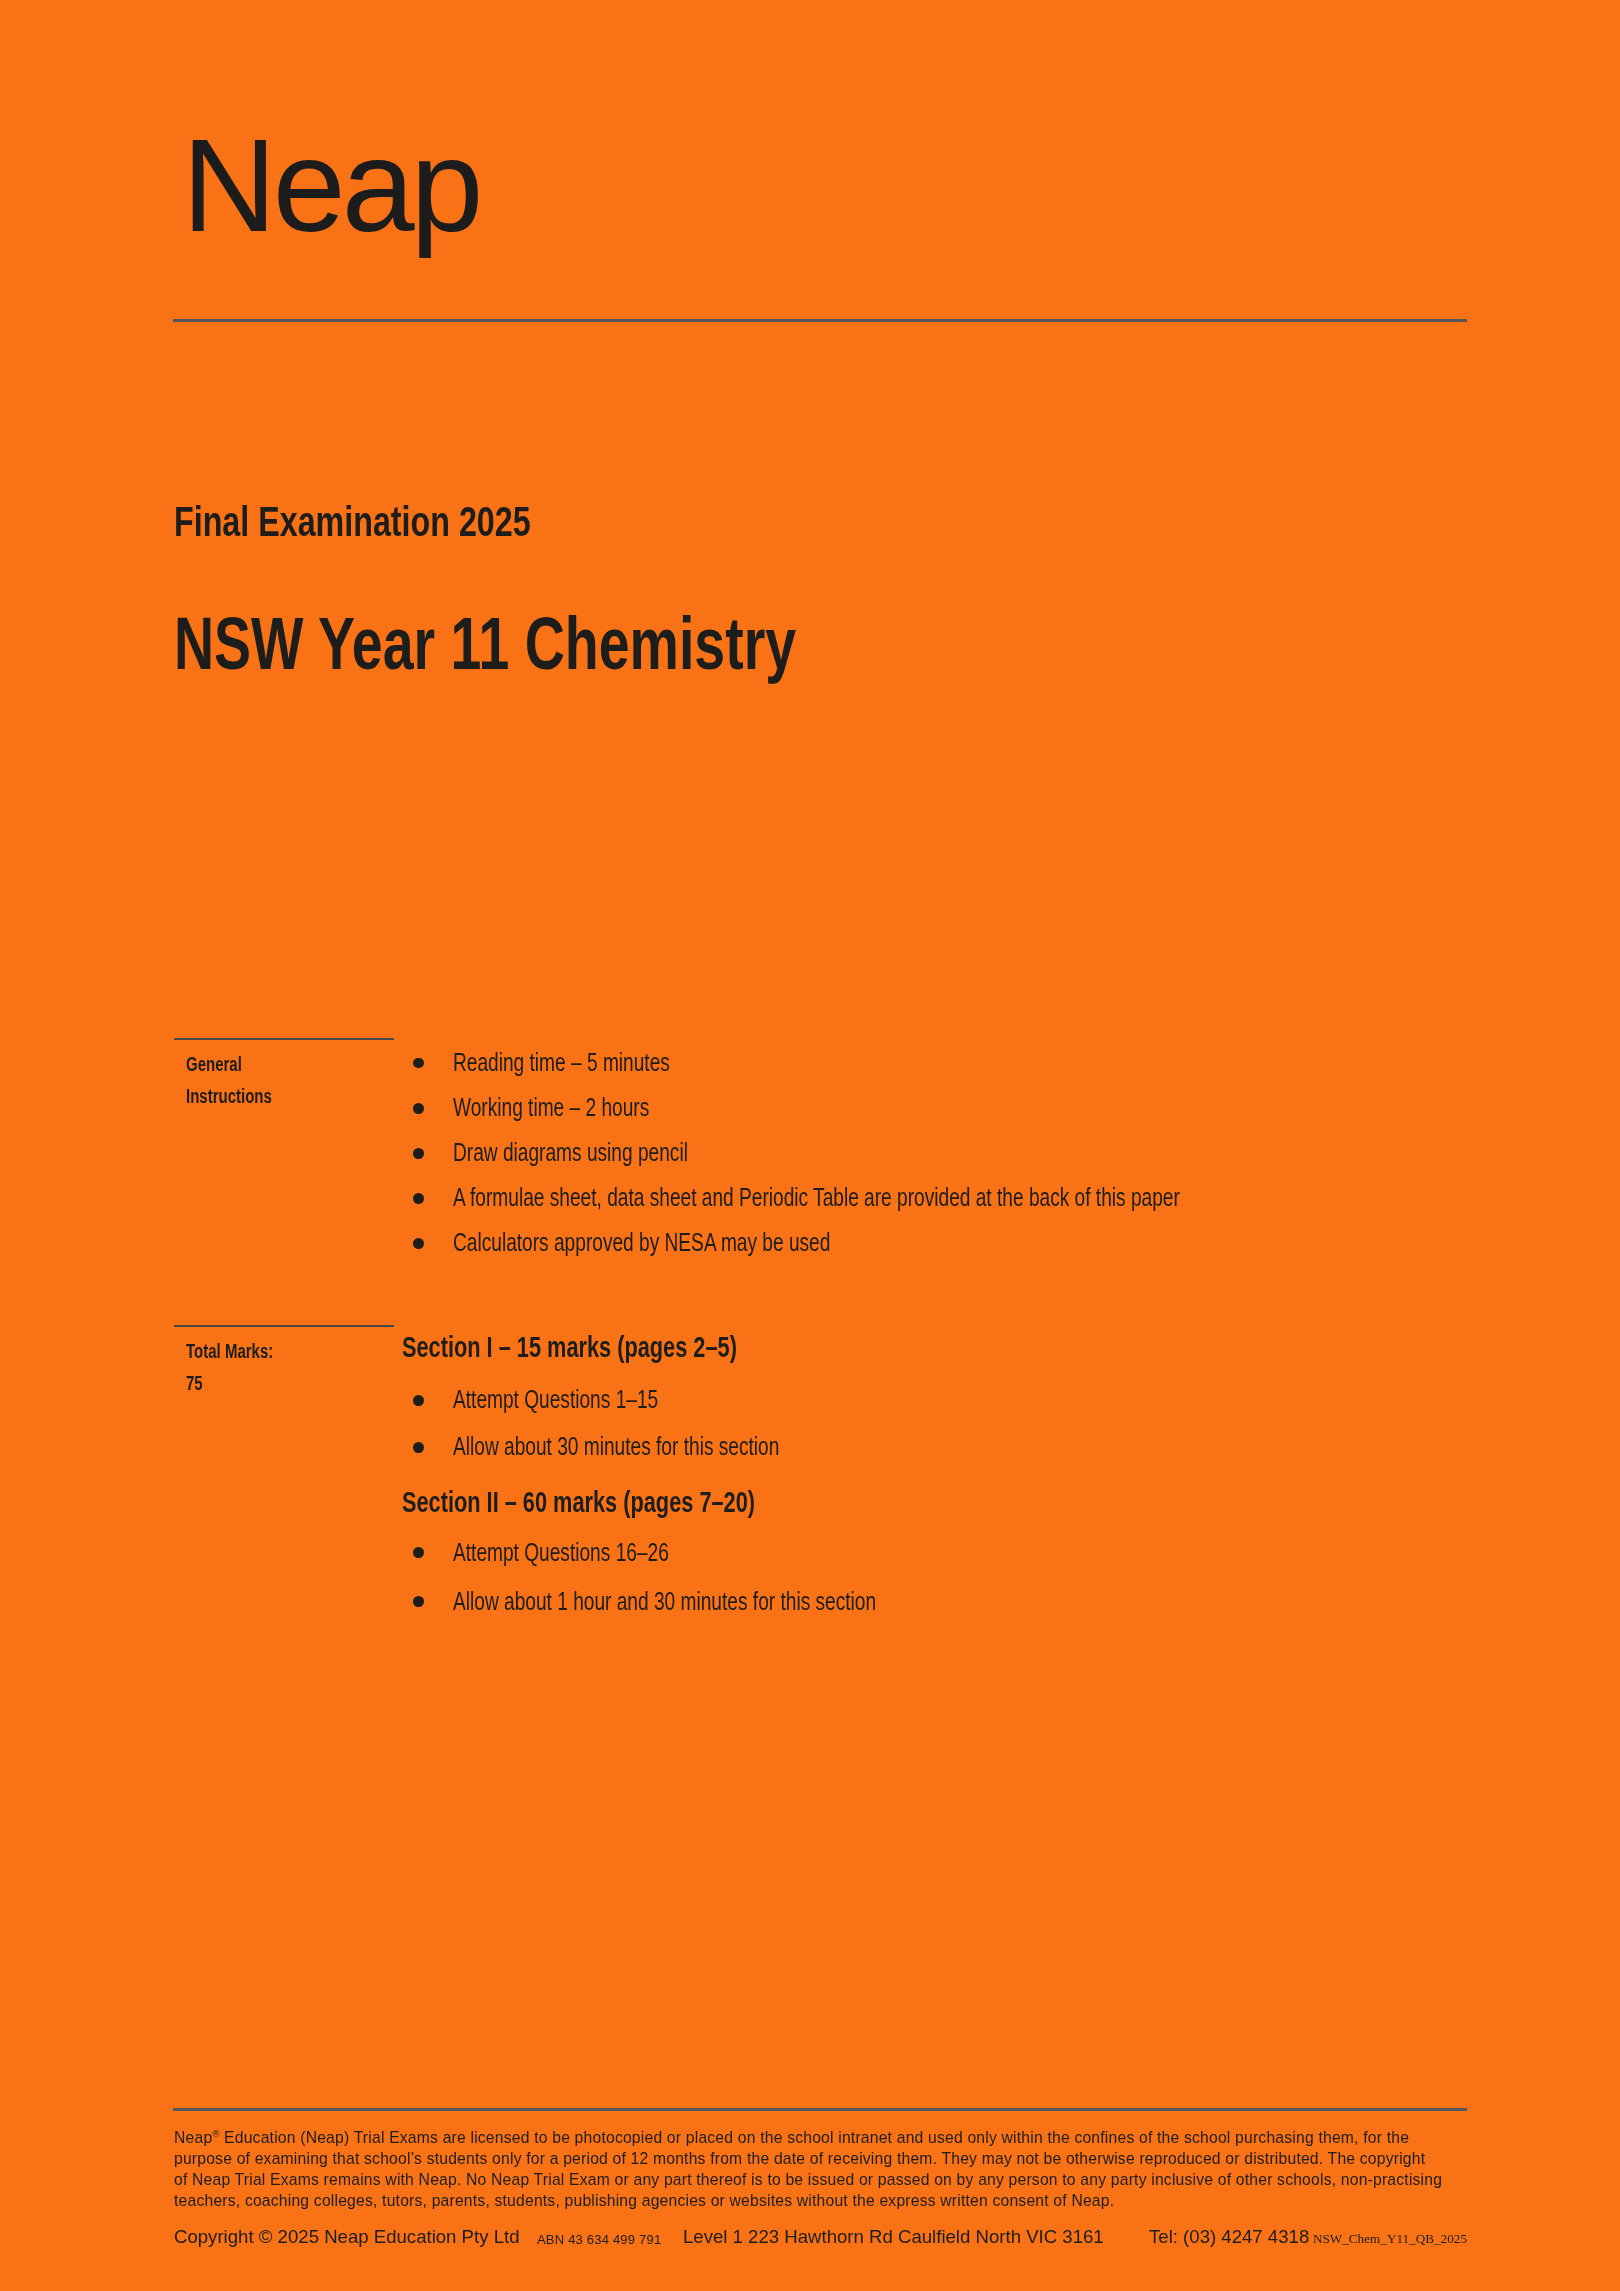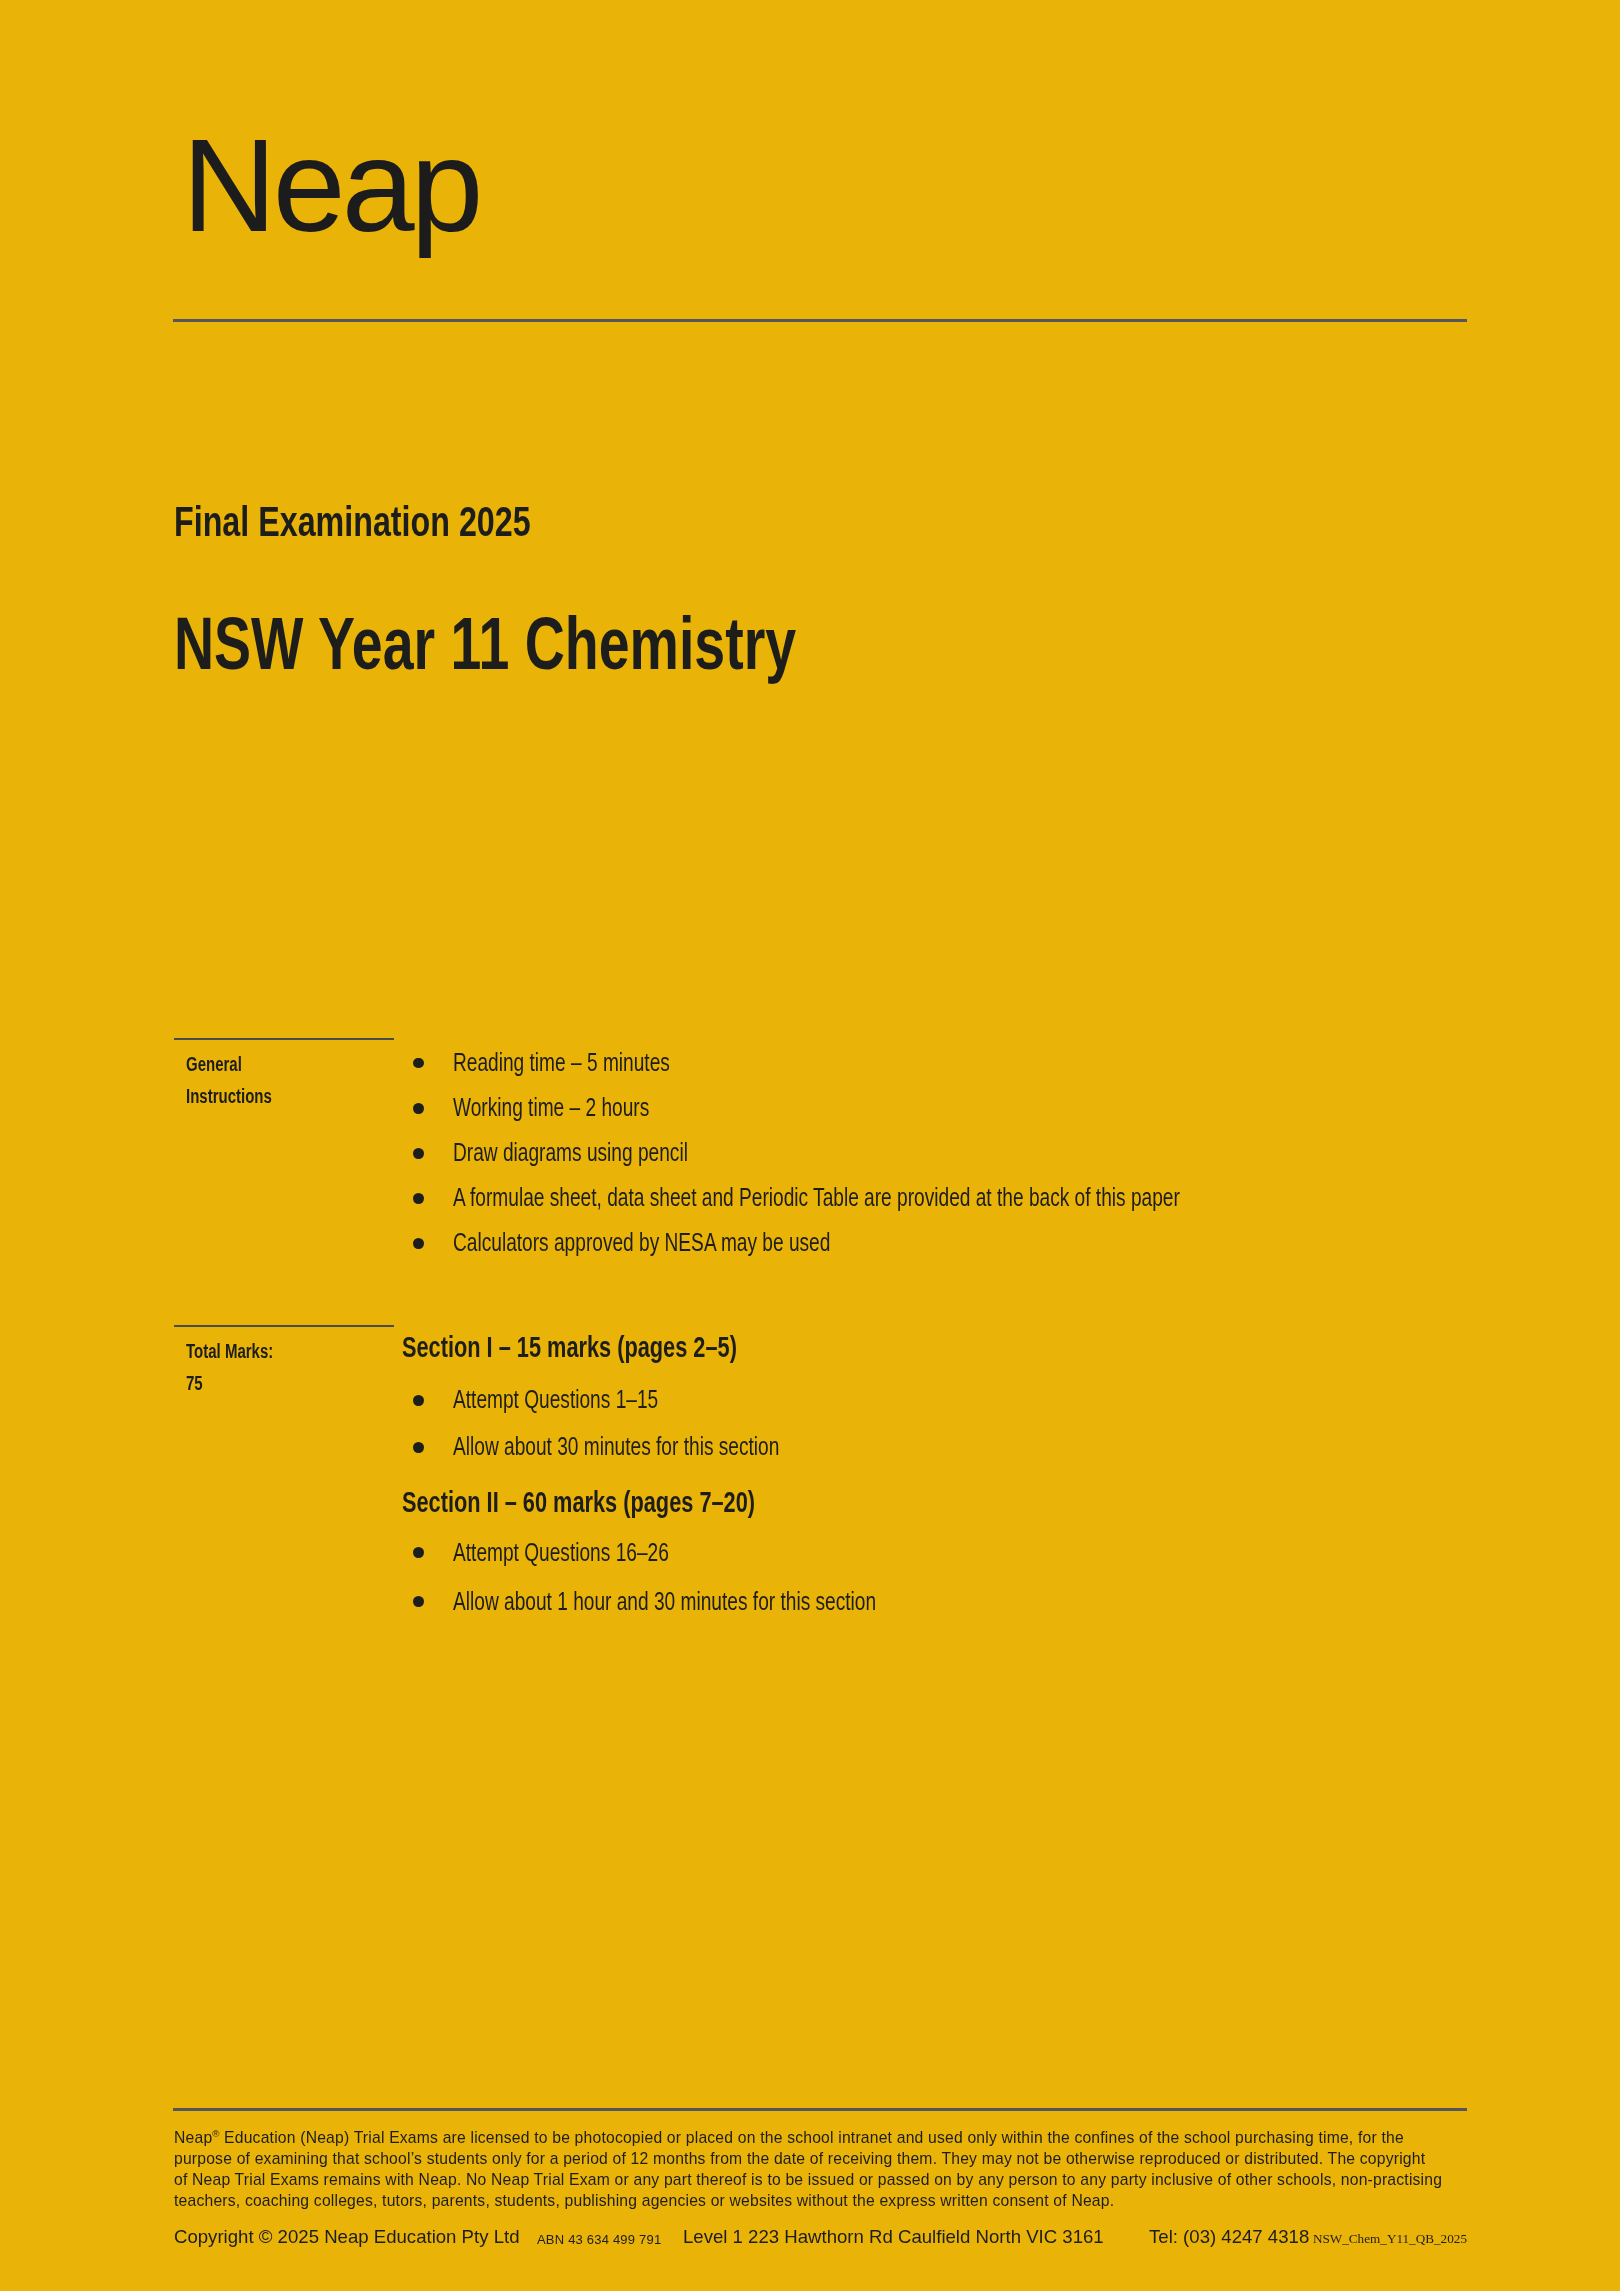--- a/index.html
+++ b/index.html
@@ -1,19 +1,19 @@
 <!DOCTYPE html>
 <html><head>
 <meta charset="utf-8">
 <style>
   html,body{margin:0;padding:0;background:#ffffff;}
   .page{
     position:relative;
     width:1620px;height:2292px;
-    background:#eab308;
+    background:#f97316;
     overflow:hidden;
     font-family:"Liberation Sans","DejaVu Sans",sans-serif;
     color:#1d1d1b;
   }
   
   .cond{display:inline-block;transform:scaleX(0.75);transform-origin:0 50%;white-space:nowrap;}
 
   .logo{
     position:absolute;left:182px;top:120px;
     font-size:131px;line-height:131px;font-weight:400;letter-spacing:-3.9px;
@@ -124,21 +124,21 @@
       <div class="bullet-row b-d">
         <span class="dot"></span>
         <span class="cond">Allow about 1 hour and 30 minutes for this section</span>
       </div>
     </div>
   </section>
 
   <footer>
     <div class="footer-rule"></div>
     <div class="license-block">
-      <p class="license"><span>Neap</span><sup class="reg">®</sup><span> Education (Neap) Trial Exams are licensed to be photocopied or placed on the school intranet and used only within the confines of the school purchasing time, for the</span></p>
+      <p class="license"><span>Neap</span><sup class="reg">®</sup><span> Education (Neap) Trial Exams are licensed to be photocopied or placed on the school intranet and used only within the confines of the school purchasing them, for the</span></p>
       <p class="license">purpose of examining that school’s students only for a period of 12 months from the date of receiving them. They may not be otherwise reproduced or distributed. The copyright</p>
       <p class="license">of Neap Trial Exams remains with Neap. No Neap Trial Exam or any part thereof is to be issued or passed on by any person to any party inclusive of other schools, non-practising</p>
       <p class="license">teachers, coaching colleges, tutors, parents, students, publishing agencies or websites without the express written consent of Neap.</p>
     </div>
     <div class="copyright-row">
       <span class="cr">Copyright © 2025 Neap Education Pty Ltd</span>
       <span class="abn">ABN 43 634 499 791</span>
       <span class="addr">Level 1 223 Hawthorn Rd Caulfield North VIC 3161</span>
       <span class="tel">Tel: (03) 4247 4318</span>
       <span class="docid">NSW_Chem_Y11_QB_2025</span>

